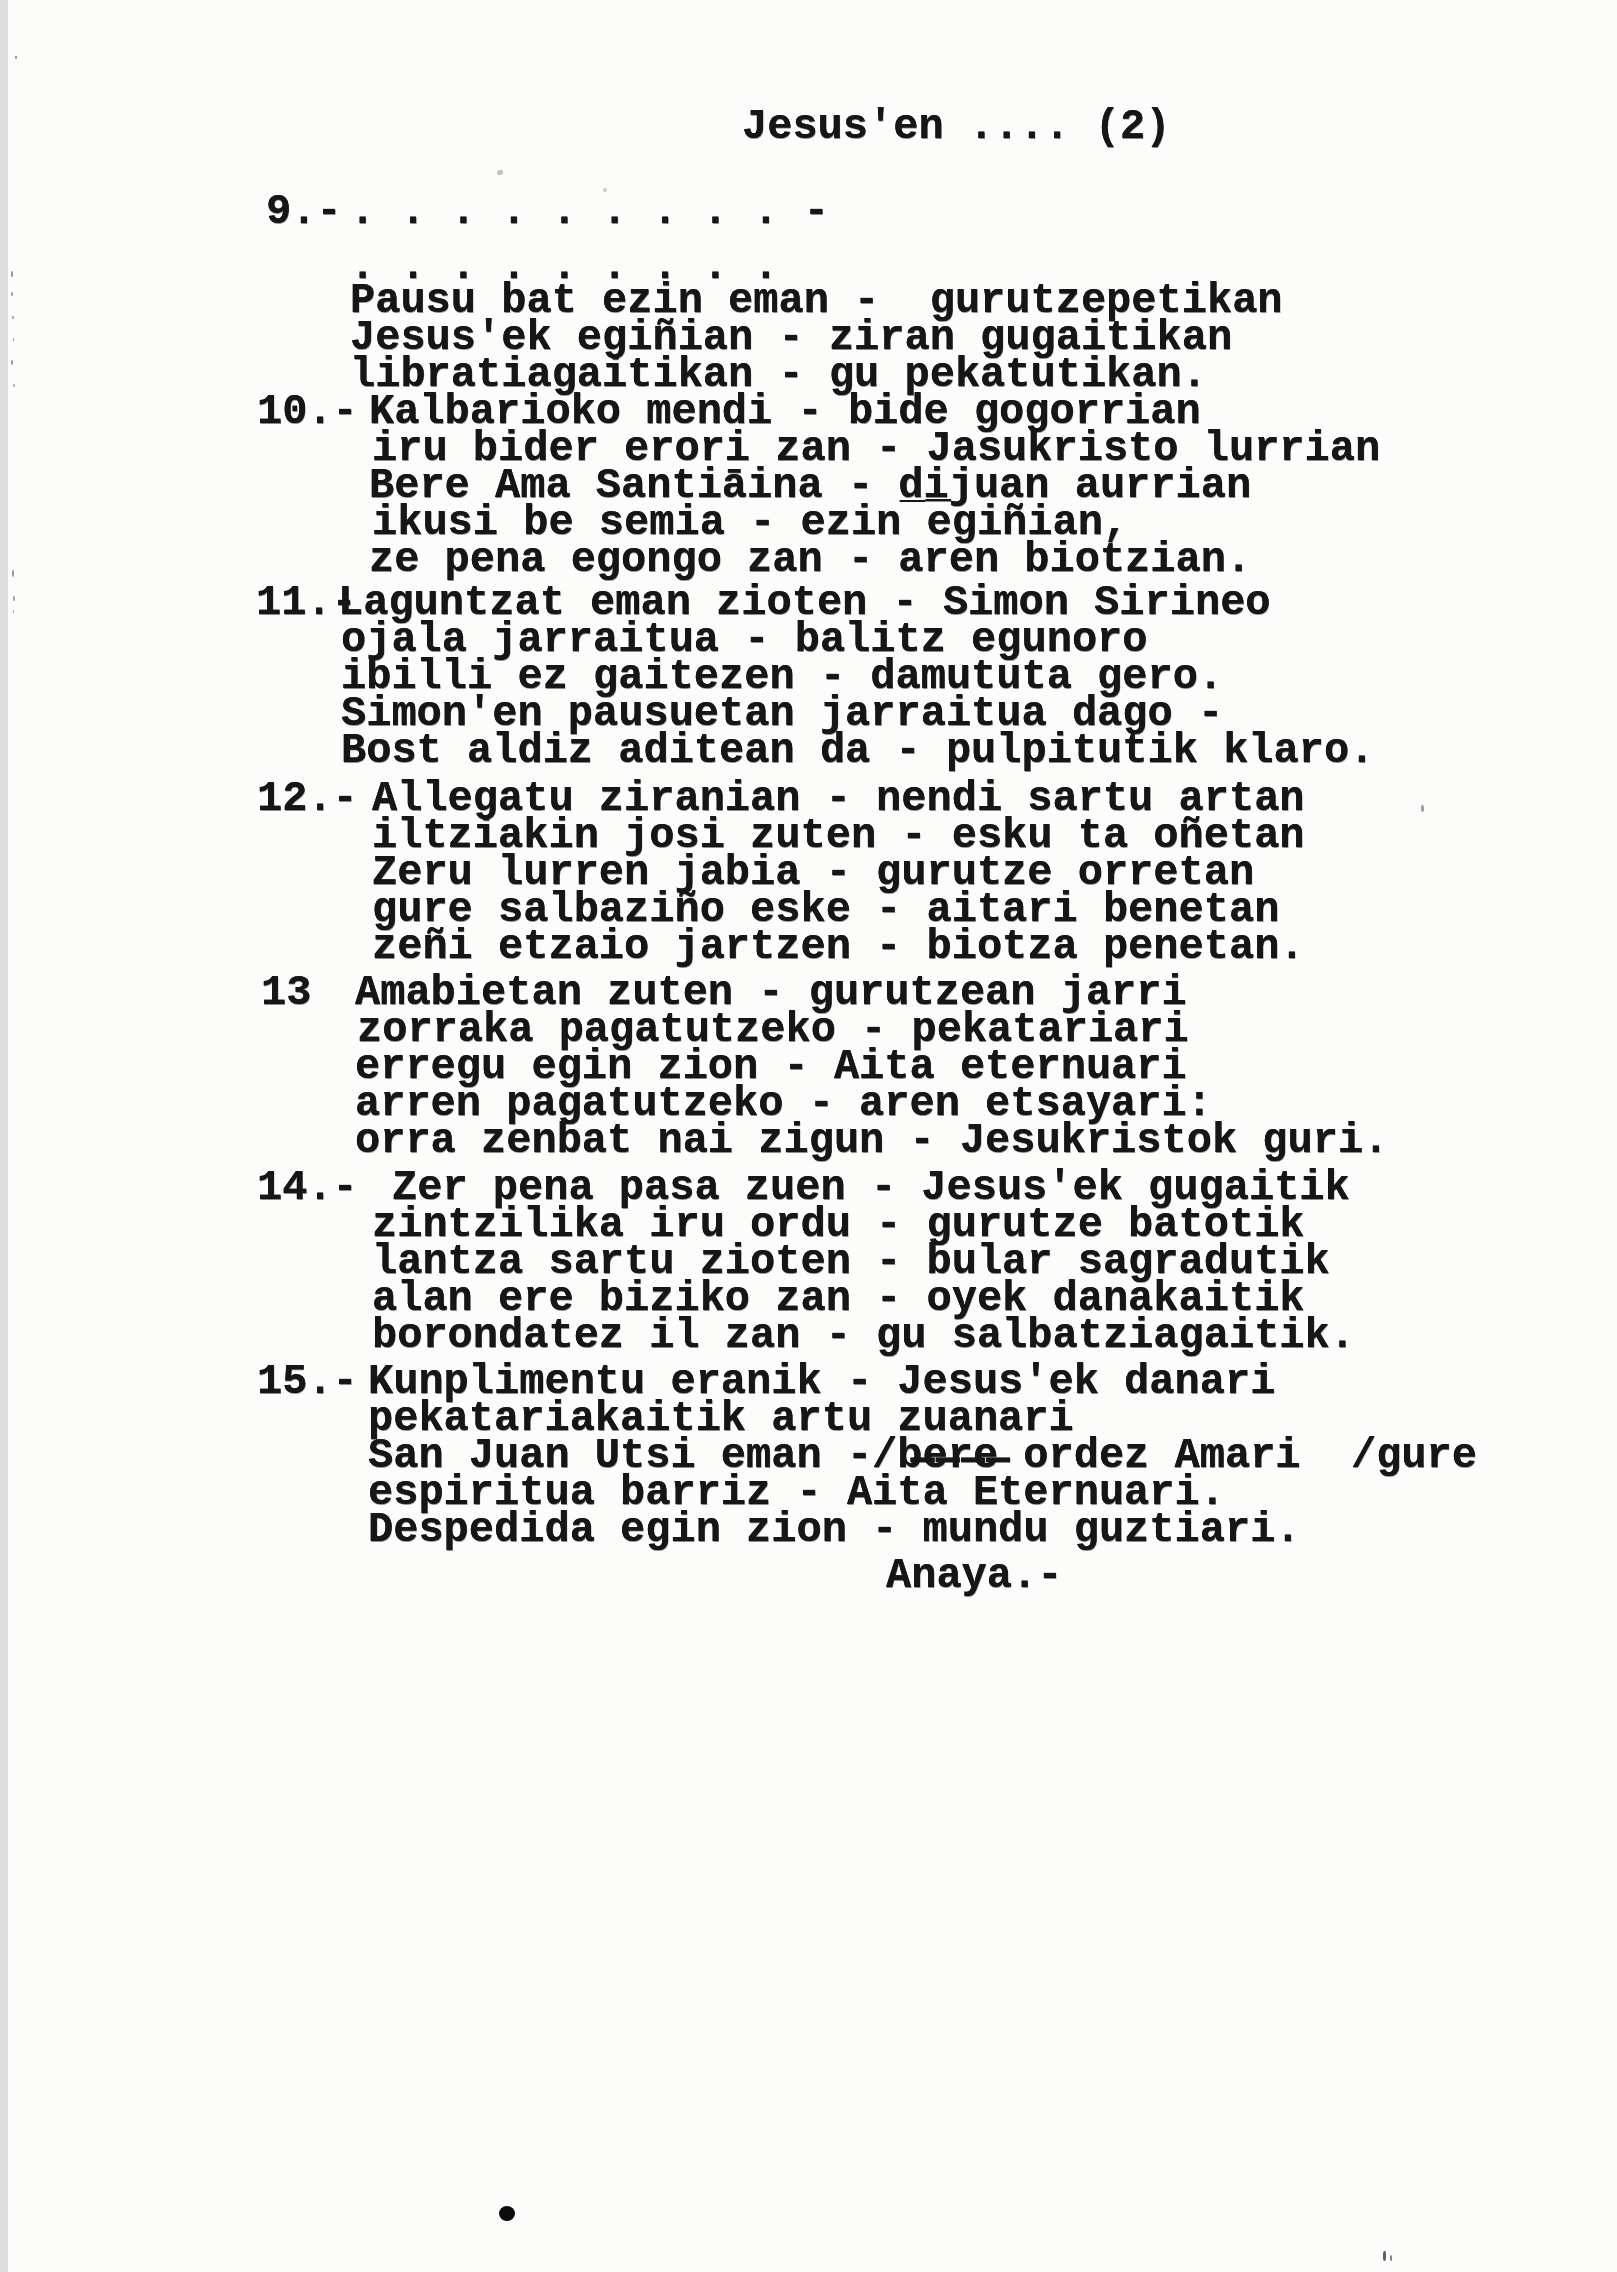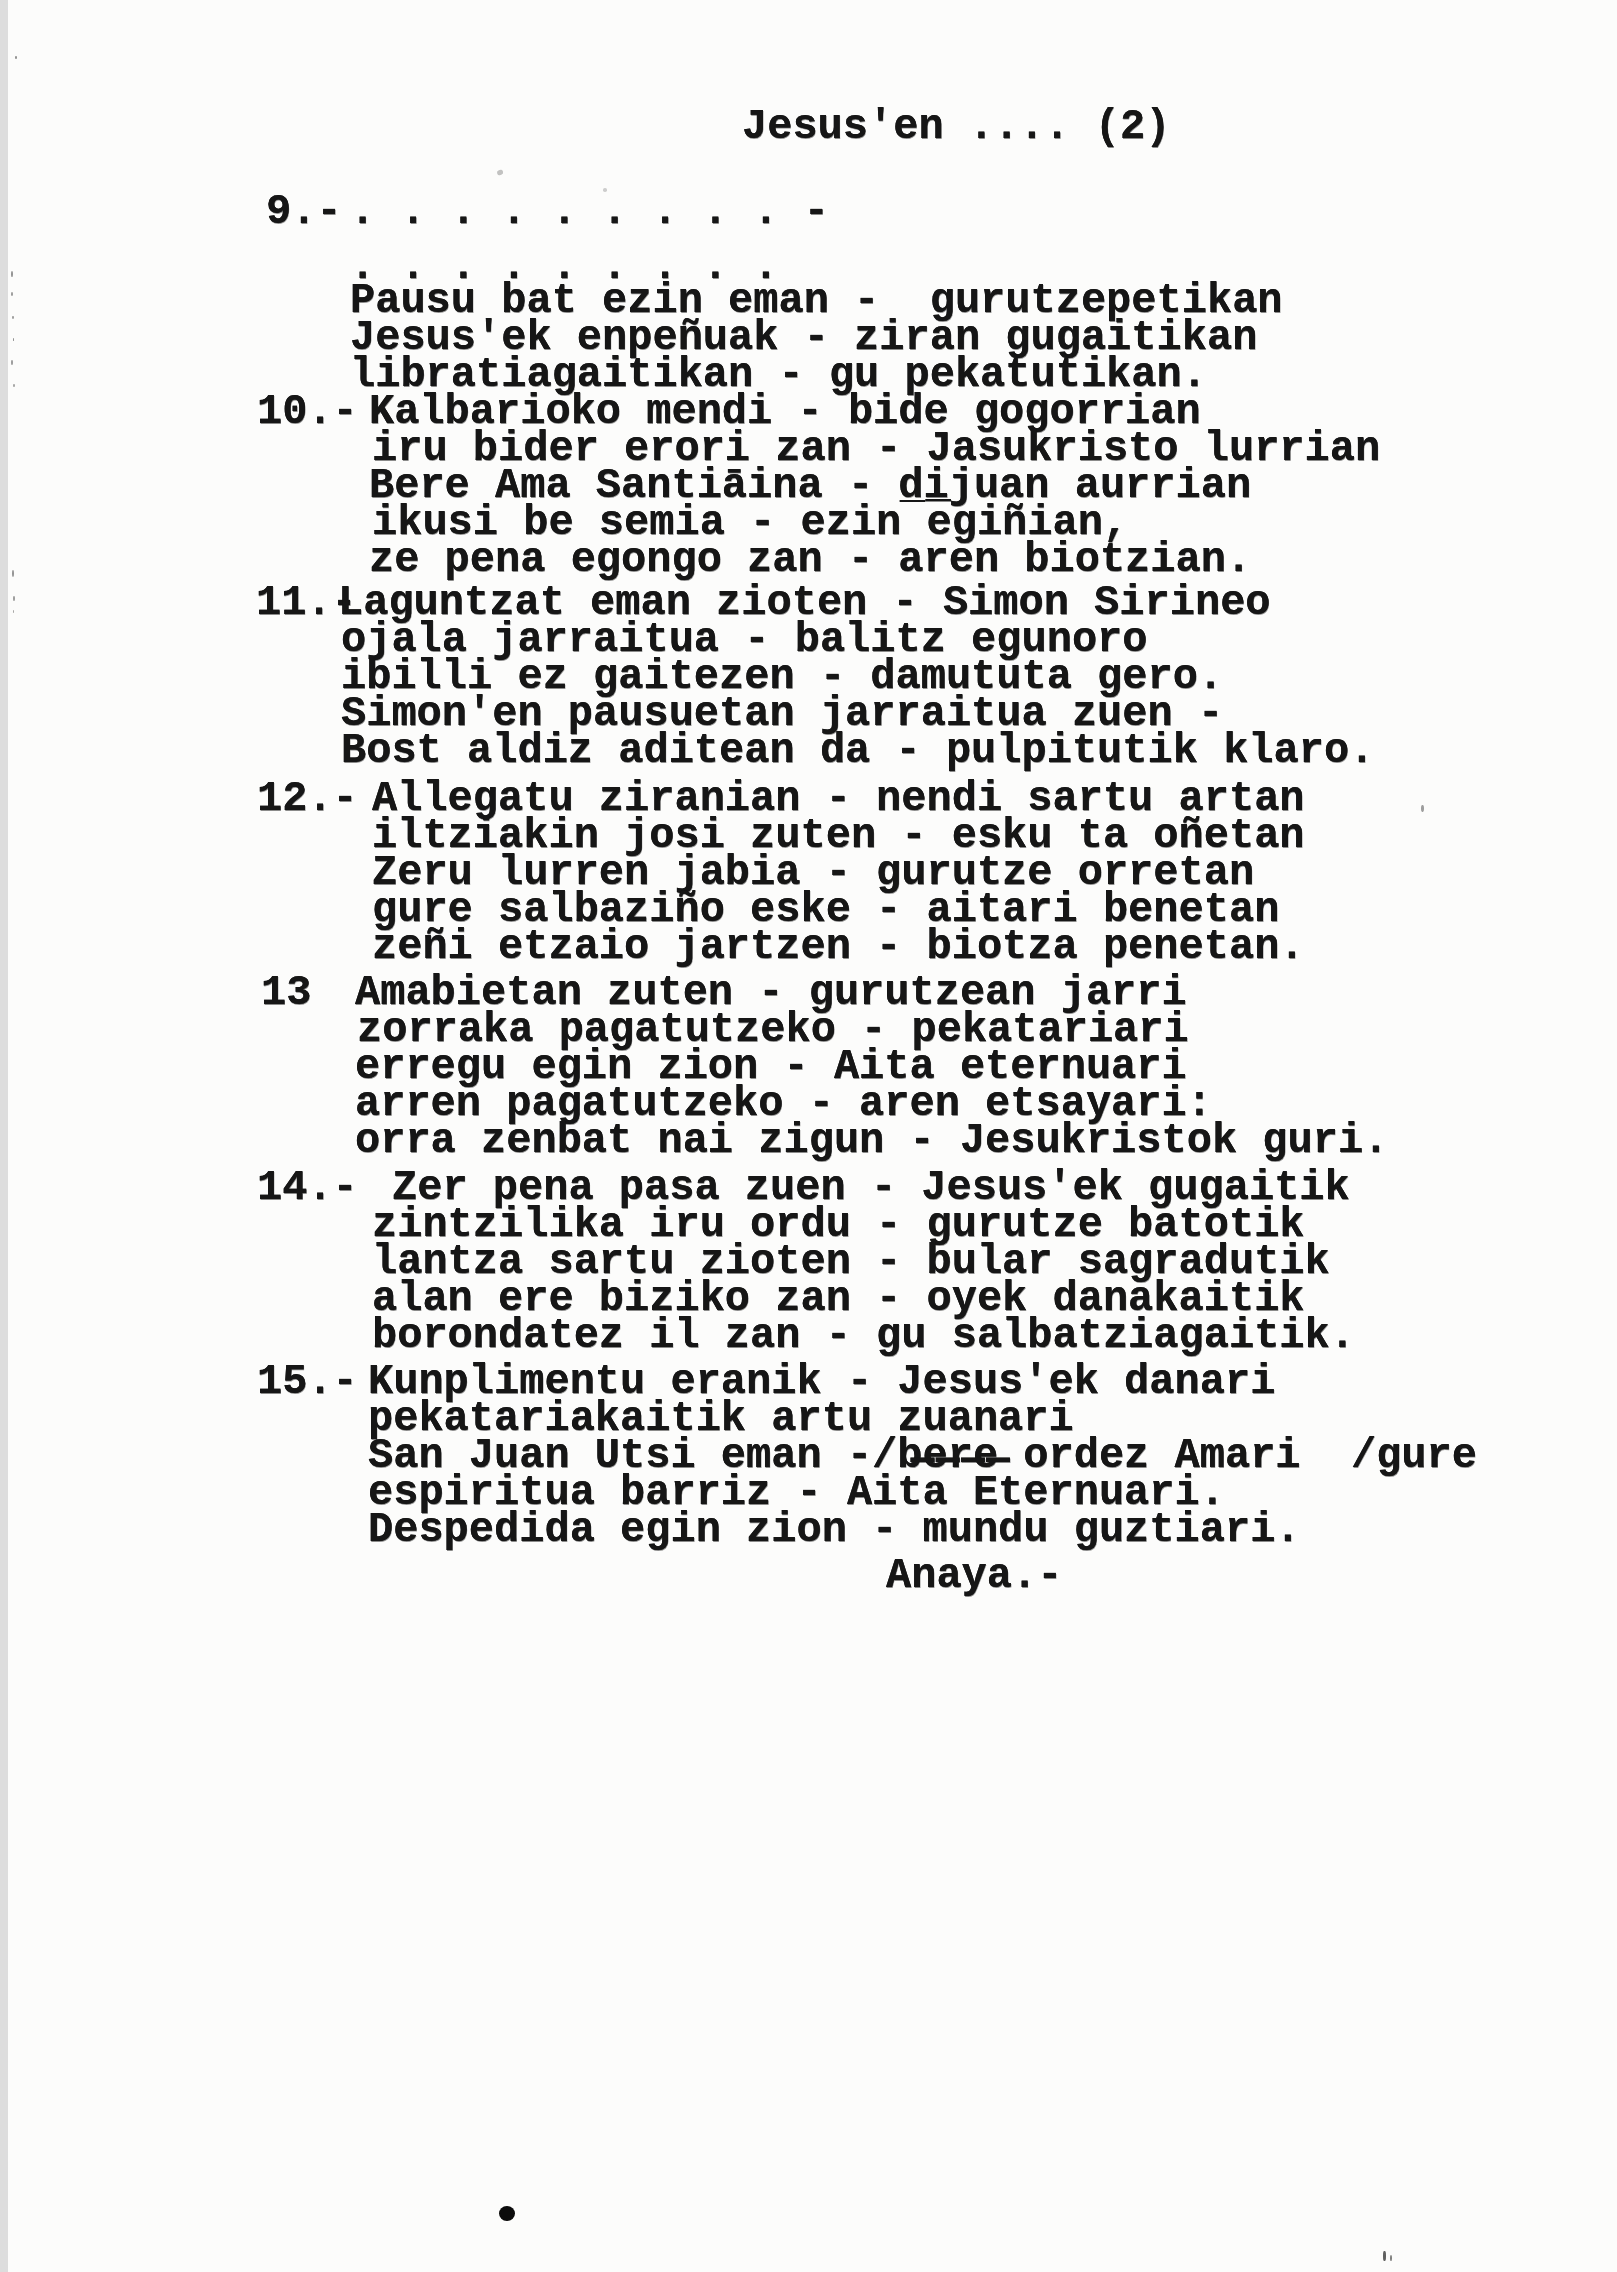--- a/index.html
+++ b/index.html
@@ -33,39 +33,39 @@
   <div class="txt" style="left:734px;top:109px">Jesus'en .... (2)</div>
 
   <div class="speck" style="left:489px;top:170px;width:5.8px;height:4.5px;opacity:.28;transform:rotate(-20deg)"></div>
   <div class="speck" style="left:595px;top:188px;width:3.9px;height:3.9px;opacity:.22"></div>
 
   <section class="verse" style="top:194px">
     <span class="txt" style="left:258px;top:0">9.-</span>
     <div class="txt" style="left:342px;top:0">. . . . . . . . . -</div>
     <div class="txt" style="left:342px;top:55px">. . . . . . . . .</div>
     <div class="txt" style="left:342px;top:89px">Pausu bat ezin eman -  gurutzepetikan</div>
-    <div class="txt" style="left:342px;top:126px">Jesus'ek enpeñuak - ziran gugaitikan</div>
+    <div class="txt" style="left:342px;top:126px">Jesus'ek egiñian - ziran gugaitikan</div>
     <div class="txt" style="left:342px;top:163px">libratiagaitikan - gu pekatutikan.</div>
   </section>
 
   <section class="verse" style="top:394px">
     <span class="txt" style="left:249px;top:0">10.-</span>
     <div class="txt" style="left:361px;top:0">Kalbarioko mendi - bide gogorrian</div>
     <div class="txt" style="left:364px;top:37px">iru bider erori zan - Jasukristo lurrian</div>
     <div class="txt" style="left:361px;top:74px">Bere Ama Santiāina - d̲i̲juan aurrian</div>
     <div class="txt" style="left:364px;top:111px">ikusi be semia - ezin egiñian,</div>
     <div class="txt" style="left:361px;top:148px">ze pena egongo zan - aren biotzian.</div>
   </section>
 
   <section class="verse" style="top:585px">
     <span class="txt" style="left:248px;top:0">11.-</span>
     <div class="txt" style="left:330px;top:0">Laguntzat eman zioten - Simon Sirineo</div>
     <div class="txt" style="left:333px;top:37px">ojala jarraitua - balitz egunoro</div>
     <div class="txt" style="left:333px;top:74px">ibilli ez gaitezen - damututa gero.</div>
-    <div class="txt" style="left:333px;top:111px">Simon'en pausuetan jarraitua zuen -</div>
+    <div class="txt" style="left:333px;top:111px">Simon'en pausuetan jarraitua dago -</div>
     <div class="txt" style="left:333px;top:148px">Bost aldiz aditean da - pulpitutik klaro.</div>
   </section>
 
   <section class="verse" style="top:781px">
     <span class="txt" style="left:249px;top:0">12.-</span>
     <div class="txt" style="left:364px;top:0">Allegatu ziranian - nendi sartu artan</div>
     <div class="txt" style="left:364px;top:37px">iltziakin josi zuten - esku ta oñetan</div>
     <div class="txt" style="left:364px;top:74px">Zeru lurren jabia - gurutze orretan</div>
     <div class="txt" style="left:364px;top:111px">gure salbaziño eske - aitari benetan</div>
     <div class="txt" style="left:364px;top:148px">zeñi etzaio jartzen - biotza penetan.</div>

